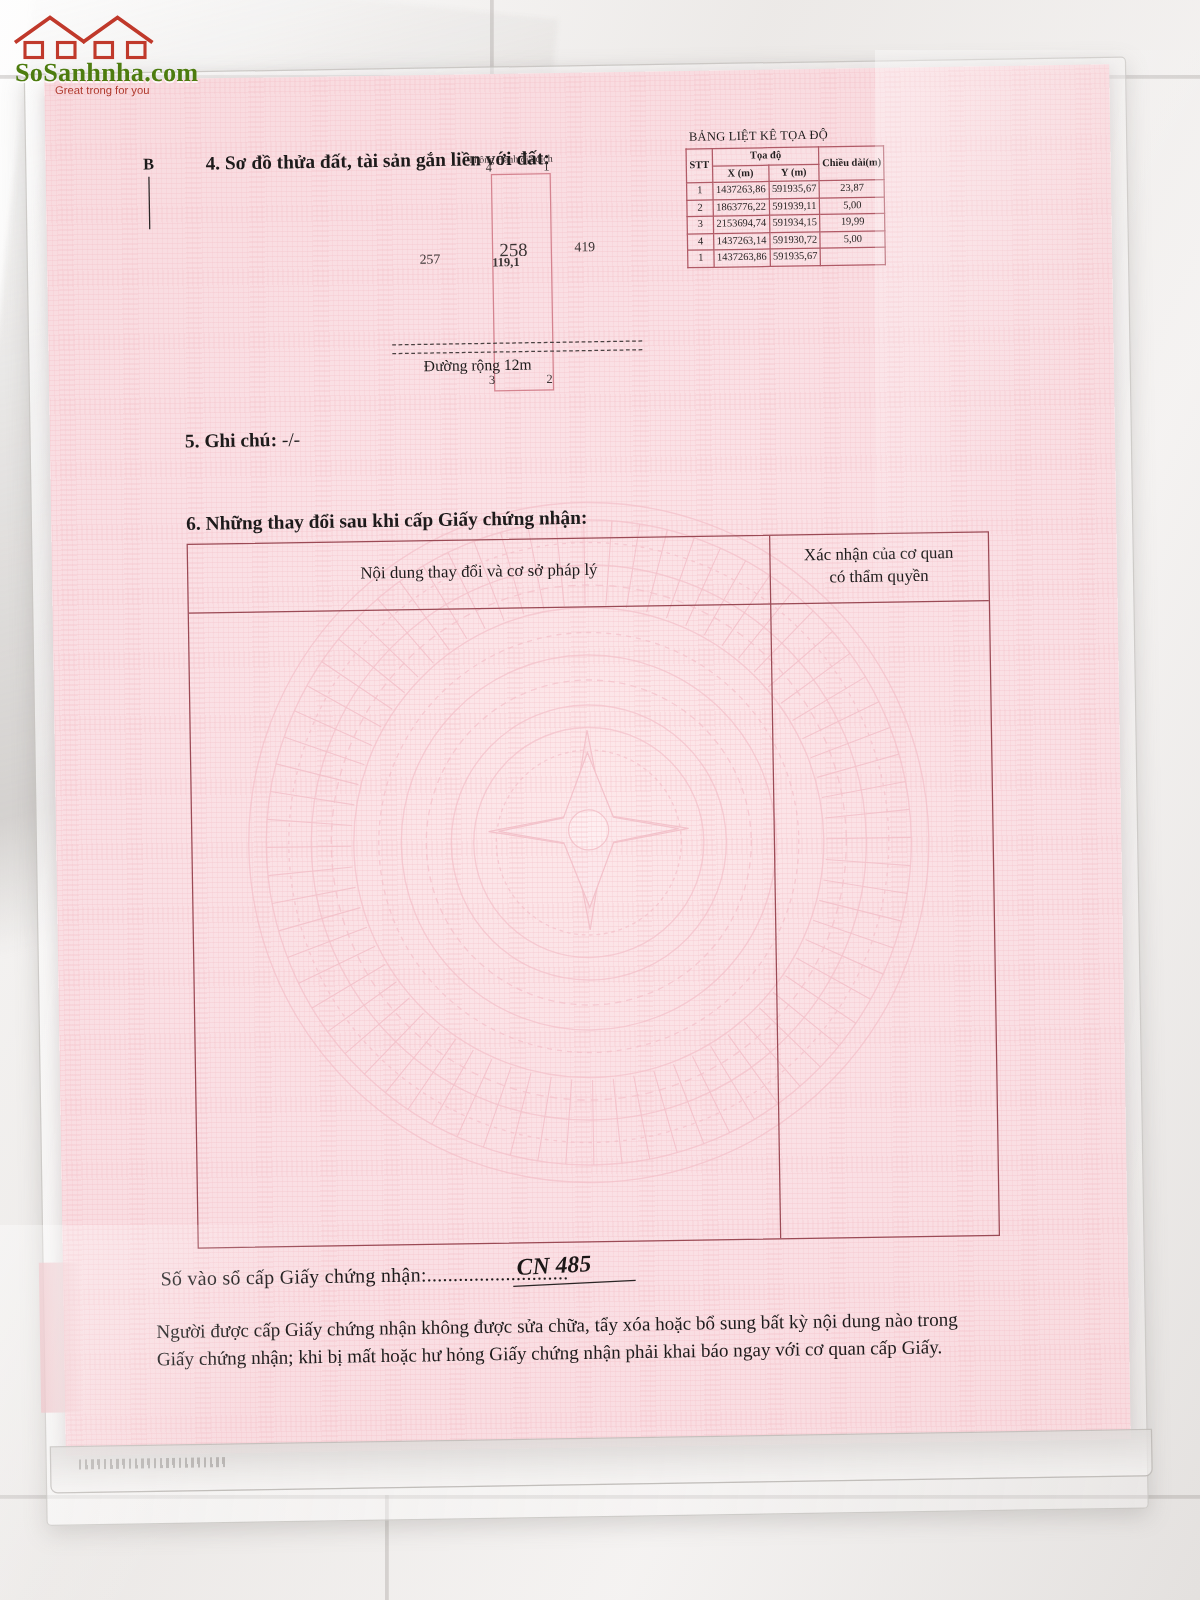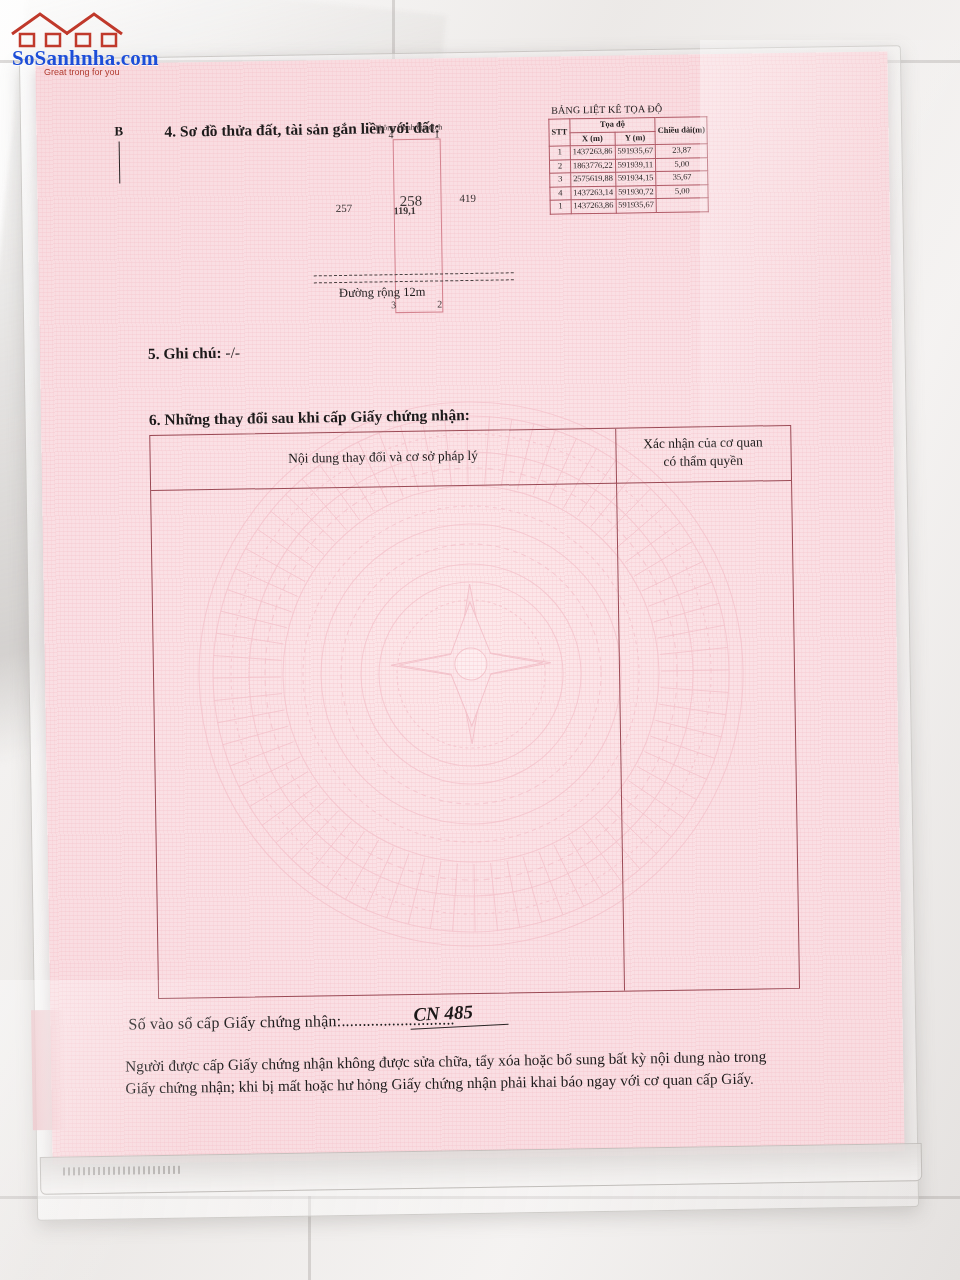--- a/index.html
+++ b/index.html
@@ -30,21 +30,21 @@
     position:absolute;background:rgba(160,155,152,0.35);
   }
   .tilegap.h{left:0;width:960px;height:3px;}
   .tilegap.v{top:0;width:3px;height:1280px;}
   
   #logo{
     position:absolute;left:6px;top:8px;width:170px;height:72px;z-index:40;
   }
   #logo .brand{
     font-family:"Liberation Serif",serif;
-    font-size:21px;font-weight:bold;color:#1d4ed8;letter-spacing:.2px;
+    font-size:21px;font-weight:bold;color:#4d7c0f;letter-spacing:.2px;
     position:absolute;left:6px;top:38px;text-shadow:0 1px 0 rgba(255,255,255,.8);
   }
   #logo .tag{
     position:absolute;left:38px;top:59px;font-size:9px;color:#b03a2e;
     font-family:"Liberation Sans",sans-serif;
   }
   
   #sleeve{
     position:absolute;left:28px;top:52px;width:880px;height:1160px;
     background:linear-gradient(100deg, rgba(255,255,255,.55), rgba(240,238,237,.35));
@@ -341,23 +341,23 @@
           <td rowspan="1">23,87</td>
         </tr>
         <tr>
           <td>2</td>
           <td>1863776,22</td>
           <td>591939,11</td>
           <td>5,00</td>
         </tr>
         <tr>
           <td>3</td>
-          <td>2575619,88</td>
+          <td>2153694,74</td>
           <td>591934,15</td>
-          <td>35,67</td>
+          <td>19,99</td>
         </tr>
         <tr>
           <td>4</td>
           <td>1437263,14</td>
           <td>591930,72</td>
           <td>5,00</td>
         </tr>
         <tr>
           <td>1</td>
           <td>1437263,86</td>

